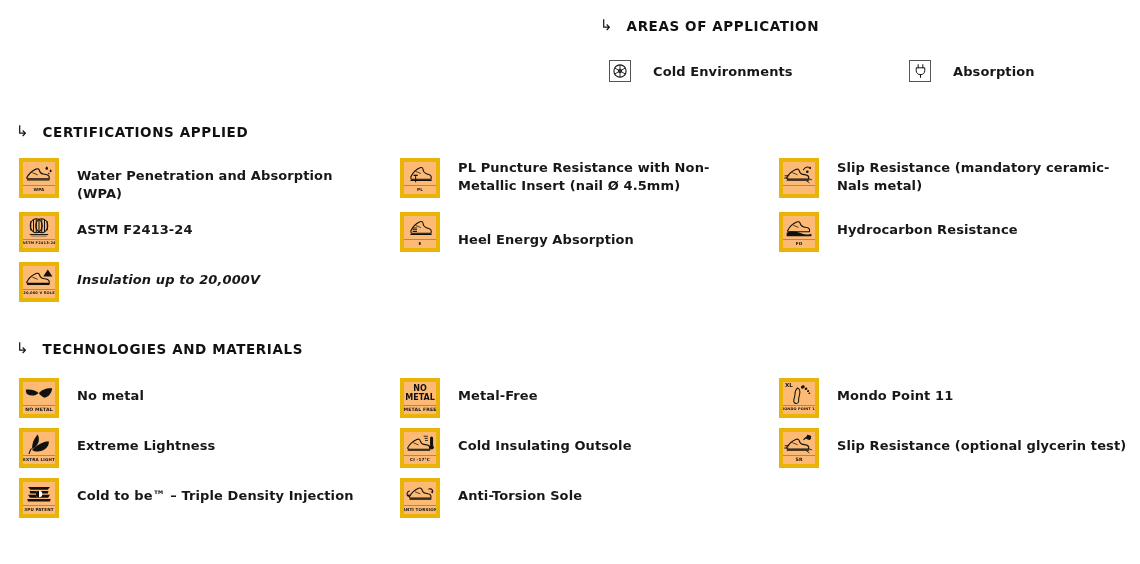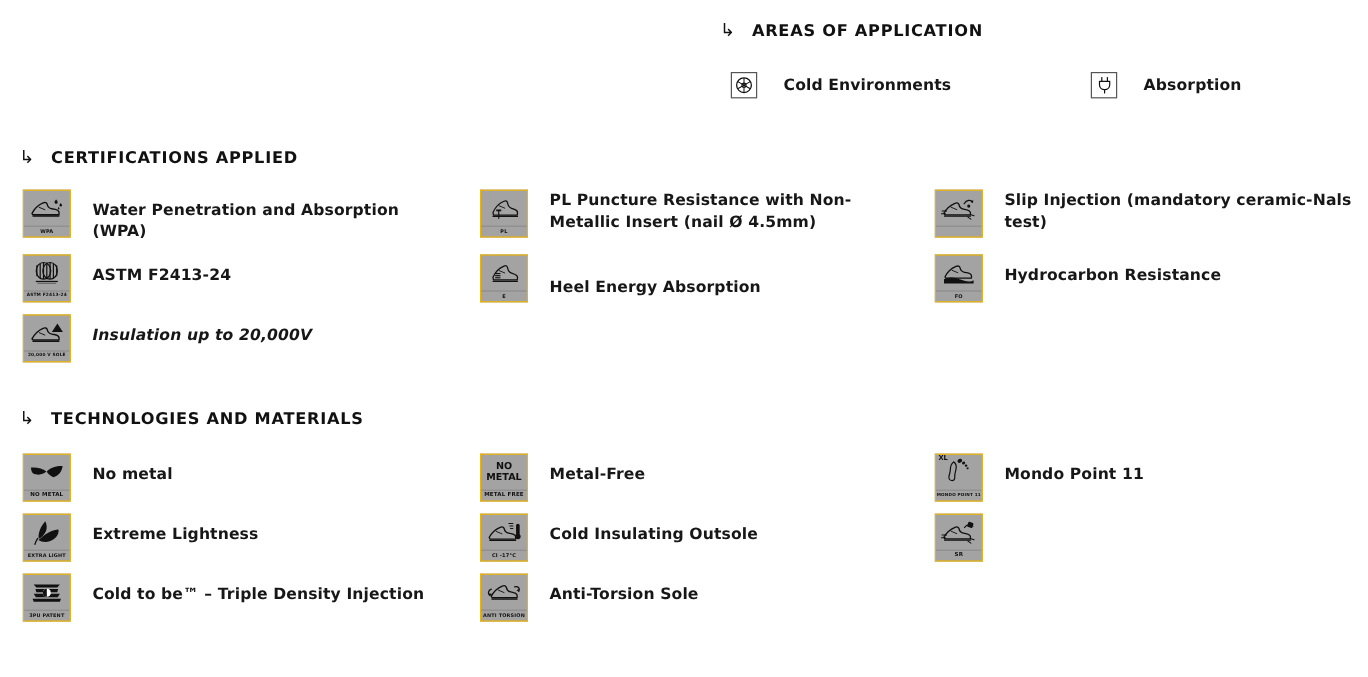--- a/index.html
+++ b/index.html
@@ -49,22 +49,22 @@
     font-weight: bold;
     line-height: 1.38;
     color: #171717;
     letter-spacing: 0.1px;
   }
 
   
   .pg {
     width: 40px;
     height: 40px;
-    border: 1px solid #eab308;
-    background: #a3a3a3;
+    border: 4px solid #eab308;
+    background: #fdba74;
     display: flex;
     flex-direction: column;
     flex: 0 0 auto;
     overflow: hidden;
   }
   .pg-art {
     flex: 1 1 auto;
     display: flex;
     align-items: center;
     justify-content: center;
@@ -249,21 +249,21 @@
           <line x1="1.2" y1="14" x2="5.4" y2="14"></line>
           <line x1="0.6" y1="16.6" x2="4.4" y2="16.6"></line>
           <line x1="25.6" y1="19.8" x2="28.4" y2="21.8"></line>
           <line x1="28.6" y1="17.6" x2="31.4" y2="18.6"></line>
         </g>
         <circle cx="26.4" cy="9.4" r="1.5" fill="#111"></circle>
       </svg>
     </div>
     <div class="pg-cap"></div>
   </div>
-  <span class="item-label" style="margin-left:18px; margin-top:1px; max-width:290px;">Slip Injection (mandatory ceramic-Nals test)</span>
+  <span class="item-label" style="margin-left:18px; margin-top:1px; max-width:290px;">Slip Resistance (mandatory ceramic-Nals metal)</span>
 </div>
 
 <div class="item" style="left:779px; top:212px; width:350px;">
   <div class="pg">
     <div class="pg-art">
       <svg width="30" height="22" viewBox="0 0 34 24">
         <path d="M4 15 C6 11 10 7 14.4 5.2 C16.4 4.4 17.8 5 18.2 6.6 C18.7 8.8 20.2 10.4 22.4 10.8 L25.6 11.4 C28.2 11.9 29.2 13.4 29 15.2 L28.9 16.2 H4.8 Z" fill="none" stroke="#111" stroke-width="1.25" stroke-linejoin="round"></path>
         <path d="M10.4 8.8 L16.4 11.3" fill="none" stroke="#111" stroke-width="0.85"></path>
         <path d="M3 17.4 C6 15.6 10 15 14 16.2 C18 17.4 22 19.2 26 19.4 C28.4 19.5 30 19 31 18.2 L31 21.4 H3 Z" fill="#111"></path>
       </svg>
@@ -403,13 +403,14 @@
         <g stroke="#111" stroke-width="1" stroke-linecap="round">
           <line x1="1.2" y1="14" x2="5.4" y2="14"></line>
           <line x1="0.6" y1="16.6" x2="4.4" y2="16.6"></line>
           <line x1="25.6" y1="19.8" x2="28.4" y2="21.8"></line>
           <line x1="28.6" y1="17.6" x2="31.4" y2="18.6"></line>
         </g>
       </svg>
     </div>
     <div class="pg-cap" style="font-size:4.6px;">SR</div>
   </div>
+  <span class="item-label" style="margin-left:18px; margin-top:9px;">Slip Resistance (optional glycerin test)</span>
 </div>
 
 </body></html>

